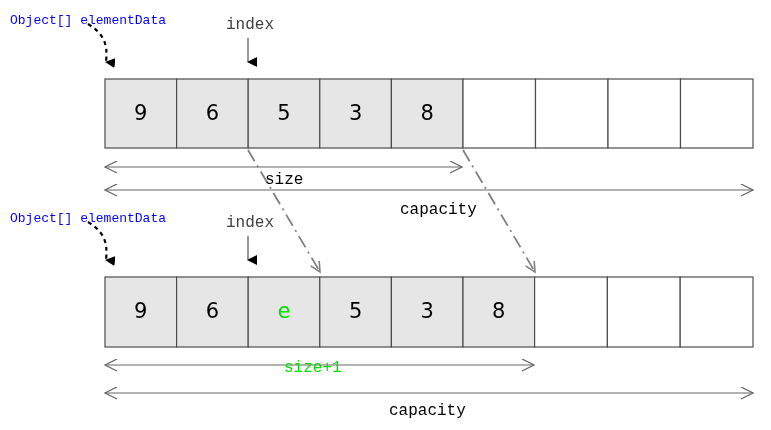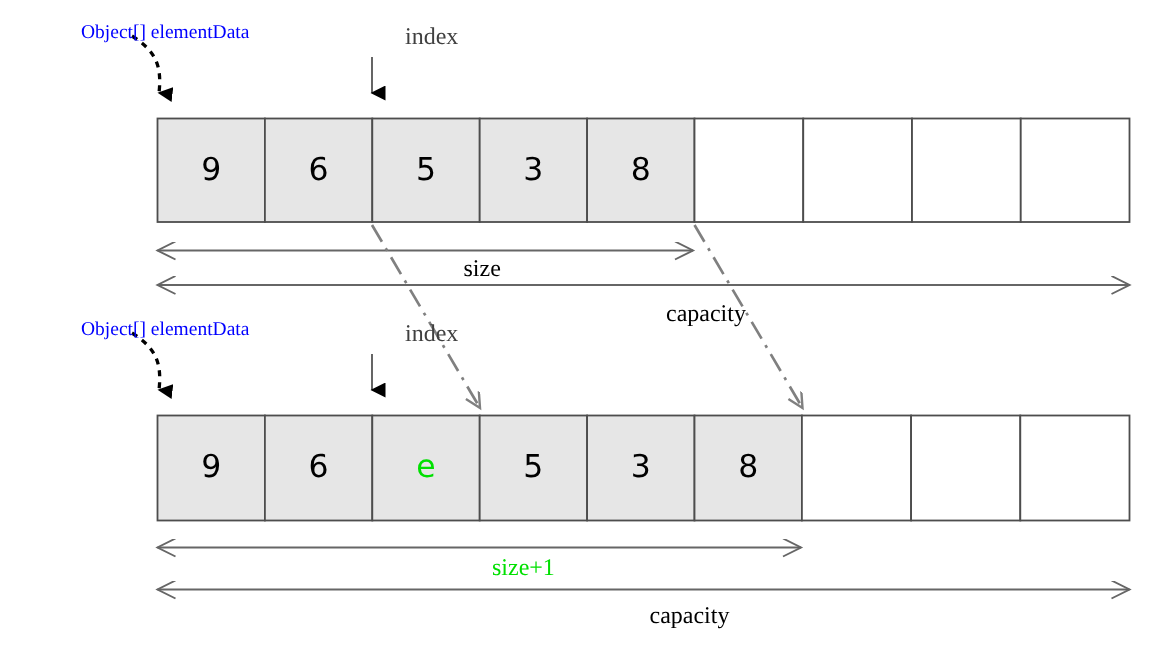--- a/index.html
+++ b/index.html
@@ -17,23 +17,22 @@
   }
   #svg-layer {
     position: absolute;
     left: 0; top: 0;
     width: 771px;
     height: 430px;
   }
   .lbl {
     position: absolute;
     white-space: nowrap;
-    font-family: Liberation Serif, serif;
+    font-family: Liberation Mono, monospace;
     line-height: 1;
-    margin-left: 44px;
   }
   .lbl-ptr {
     color: #0000ff;
     font-size: 13px;
   }
   .lbl-index {
     color: #404040;
     font-size: 16px;
   }
   .lbl-meas {
@@ -147,17 +146,17 @@
   <div class="cell-val" style="left:105px; top:301px; width:71.6px;">9</div>
   <div class="cell-val" style="left:176.6px; top:301px; width:71.6px;">6</div>
   <div class="cell-val green" style="left:248.2px; top:301px; width:71.6px;">e</div>
   <div class="cell-val" style="left:319.8px; top:301px; width:71.6px;">5</div>
   <div class="cell-val" style="left:391.4px; top:301px; width:71.6px;">3</div>
   <div class="cell-val" style="left:463px; top:301px; width:71.6px;">8</div>
   <div class="cell-val" style="left:534.6px; top:301px; width:72.8px;"></div>
   <div class="cell-val" style="left:607.4px; top:301px; width:72.8px;"></div>
   <div class="cell-val" style="left:680.2px; top:301px; width:72.8px;"></div>
 
-  <div class="lbl lbl-meas-green" style="left:284px; top:371px;">size+1</div>
+  <div class="lbl lbl-meas-green" style="left:284px; top:360px;">size+1</div>
 
   <div class="lbl lbl-meas" style="left:389px; top:403px;">capacity</div>
 
 </div>
 
 </body></html>

